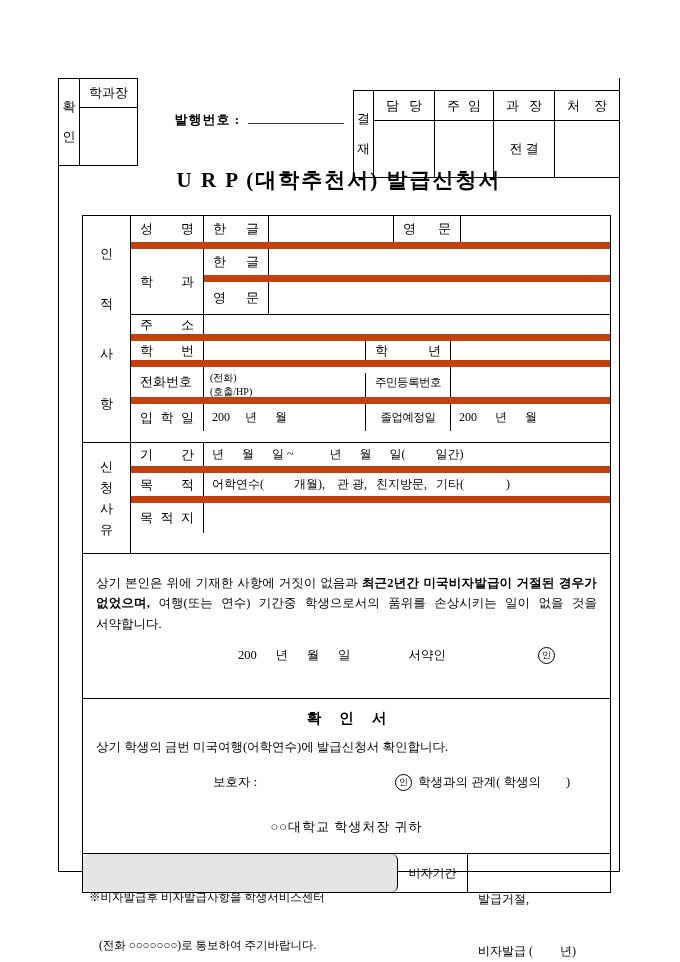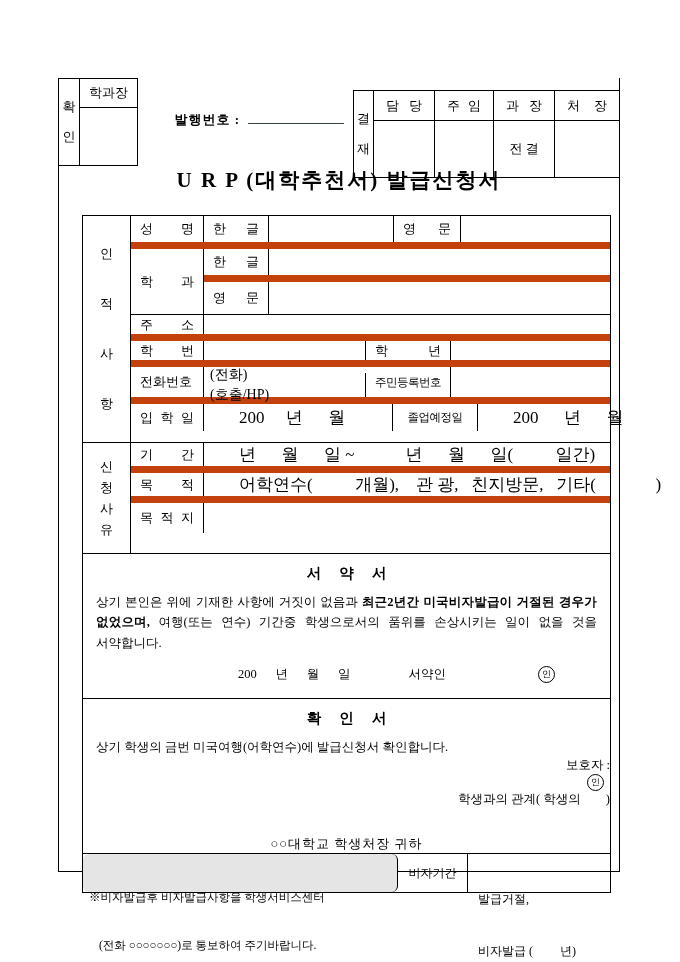--- a/index.html
+++ b/index.html
@@ -52,35 +52,35 @@
   .nested { border-bottom:1px solid #000; }
   .c { border-right:1px solid #000; box-sizing:border-box; display:flex; align-items:center; min-width:0; }
   .c.fill { flex:1; border-right:none; }
   .w73 { flex:0 0 73px; } .w65 { flex:0 0 65px; } .w125 { flex:0 0 125px; }
   .w67 { flex:0 0 67px; } .w162 { flex:0 0 162px; } .w85 { flex:0 0 85px; }
   .h33 { height:33px; } .h66 { height:66px; } .h26 { height:26px; } .h37 { height:37px; } .h27 { height:27px; } .h30 { height:30px; }
   .subrows { flex:1; display:flex; flex-direction:column; min-width:0; }
   .lbl { font-size:13px; }
   .lbl .sprd { padding:0 9px; }
   .tight { justify-content:center; font-size:11.5px; letter-spacing:-0.5px; }
-  .valpre { white-space:pre; padding-left:8px; font-size:17px;margin-left:27px; }
-  .phone { white-space:pre-line; padding-left:6px; font-size:14px; line-height:1.45;margin-top:6px; }
+  .valpre { white-space:pre; padding-left:8px; font-size:12px; }
+  .phone { white-space:pre-line; padding-left:6px; font-size:10px; line-height:1.45;margin-top:6px; }
 
   
   .textband { display:block; padding-top:10px; box-sizing:border-box; }
   .h145 { height:145px; } .h155 { height:155px; }
   .sec-title { text-align:center; font-weight:bold; font-size:14.5px; white-space:pre; }
   .para { margin:9px 13px 0 13px; font-size:12.5px; line-height:1.62; text-align:justify; word-break:keep-all; }
   .para b { letter-spacing:0.2px; }
   .dateline { margin-top:13px; padding-left:155px; display:flex; align-items:center; font-size:12.5px; white-space:pre; }
   .signer { margin-left:58px; }
   .stamp { display:inline-flex; width:15px; height:15px; border:1px solid #000; border-radius:50%;
            align-items:center; justify-content:center; font-size:9px; line-height:1; flex:0 0 15px; }
   .stamp-a { margin-left:92px; }
-  .guardline { padding-left:130px; display:flex; align-items:flex-end; font-size:12.5px; white-space:pre;flex-direction:column; }
+  .guardline { margin-top:17px; padding-left:130px; display:flex; align-items:flex-end; font-size:12.5px; white-space:pre; }
   .stamp-b { margin-left:138px; margin-right:6px; }
   .recipient { margin-top:27px; text-align:center; font-size:13px; letter-spacing:1px; }
 
   
   .fband { height:38px; }
   .note { flex:0 0 315px; display:block; padding:3px 6px 0 6px; box-sizing:border-box;
           font-size:11.5px; line-height:1.4; white-space:pre; }
   .note div:last-child { padding-left:10px; }
   .visa { flex:0 0 70px; justify-content:center; font-size:12px; }
   .result { display:block; padding:2px 0 0 10px; box-sizing:border-box; font-size:12px; line-height:1.45; white-space:pre; }
@@ -234,21 +234,20 @@
           <div class="row h30">
             <div class="c w73 lbl">
                 <span class="sprd">목 적 지</span>
               </div>
             <div class="c fill"></div>
           </div>
         </div>
       </div>
 
       <div class="band textband h145">
-        <div class="sec-title">서     약     서</div>
         <div class="para"><span>상기 본인은 위에 기재한 사항에 거짓이 없음과 </span><b>최근2년간 미국비자발급이 거절된 경우가 없었으며,</b><span> 여행(또는 연수) 기간중 학생으로서의 품위를 손상시키는 일이 없을 것을 서약합니다.</span></div>
         <div class="dateline">
           <span>200      년      월      일</span>
           <span class="signer">서약인</span>
           <span class="stamp stamp-a">인</span>
         </div>
       </div>
 
       <div class="band textband h155">
         <div class="sec-title">확     인     서</div>

